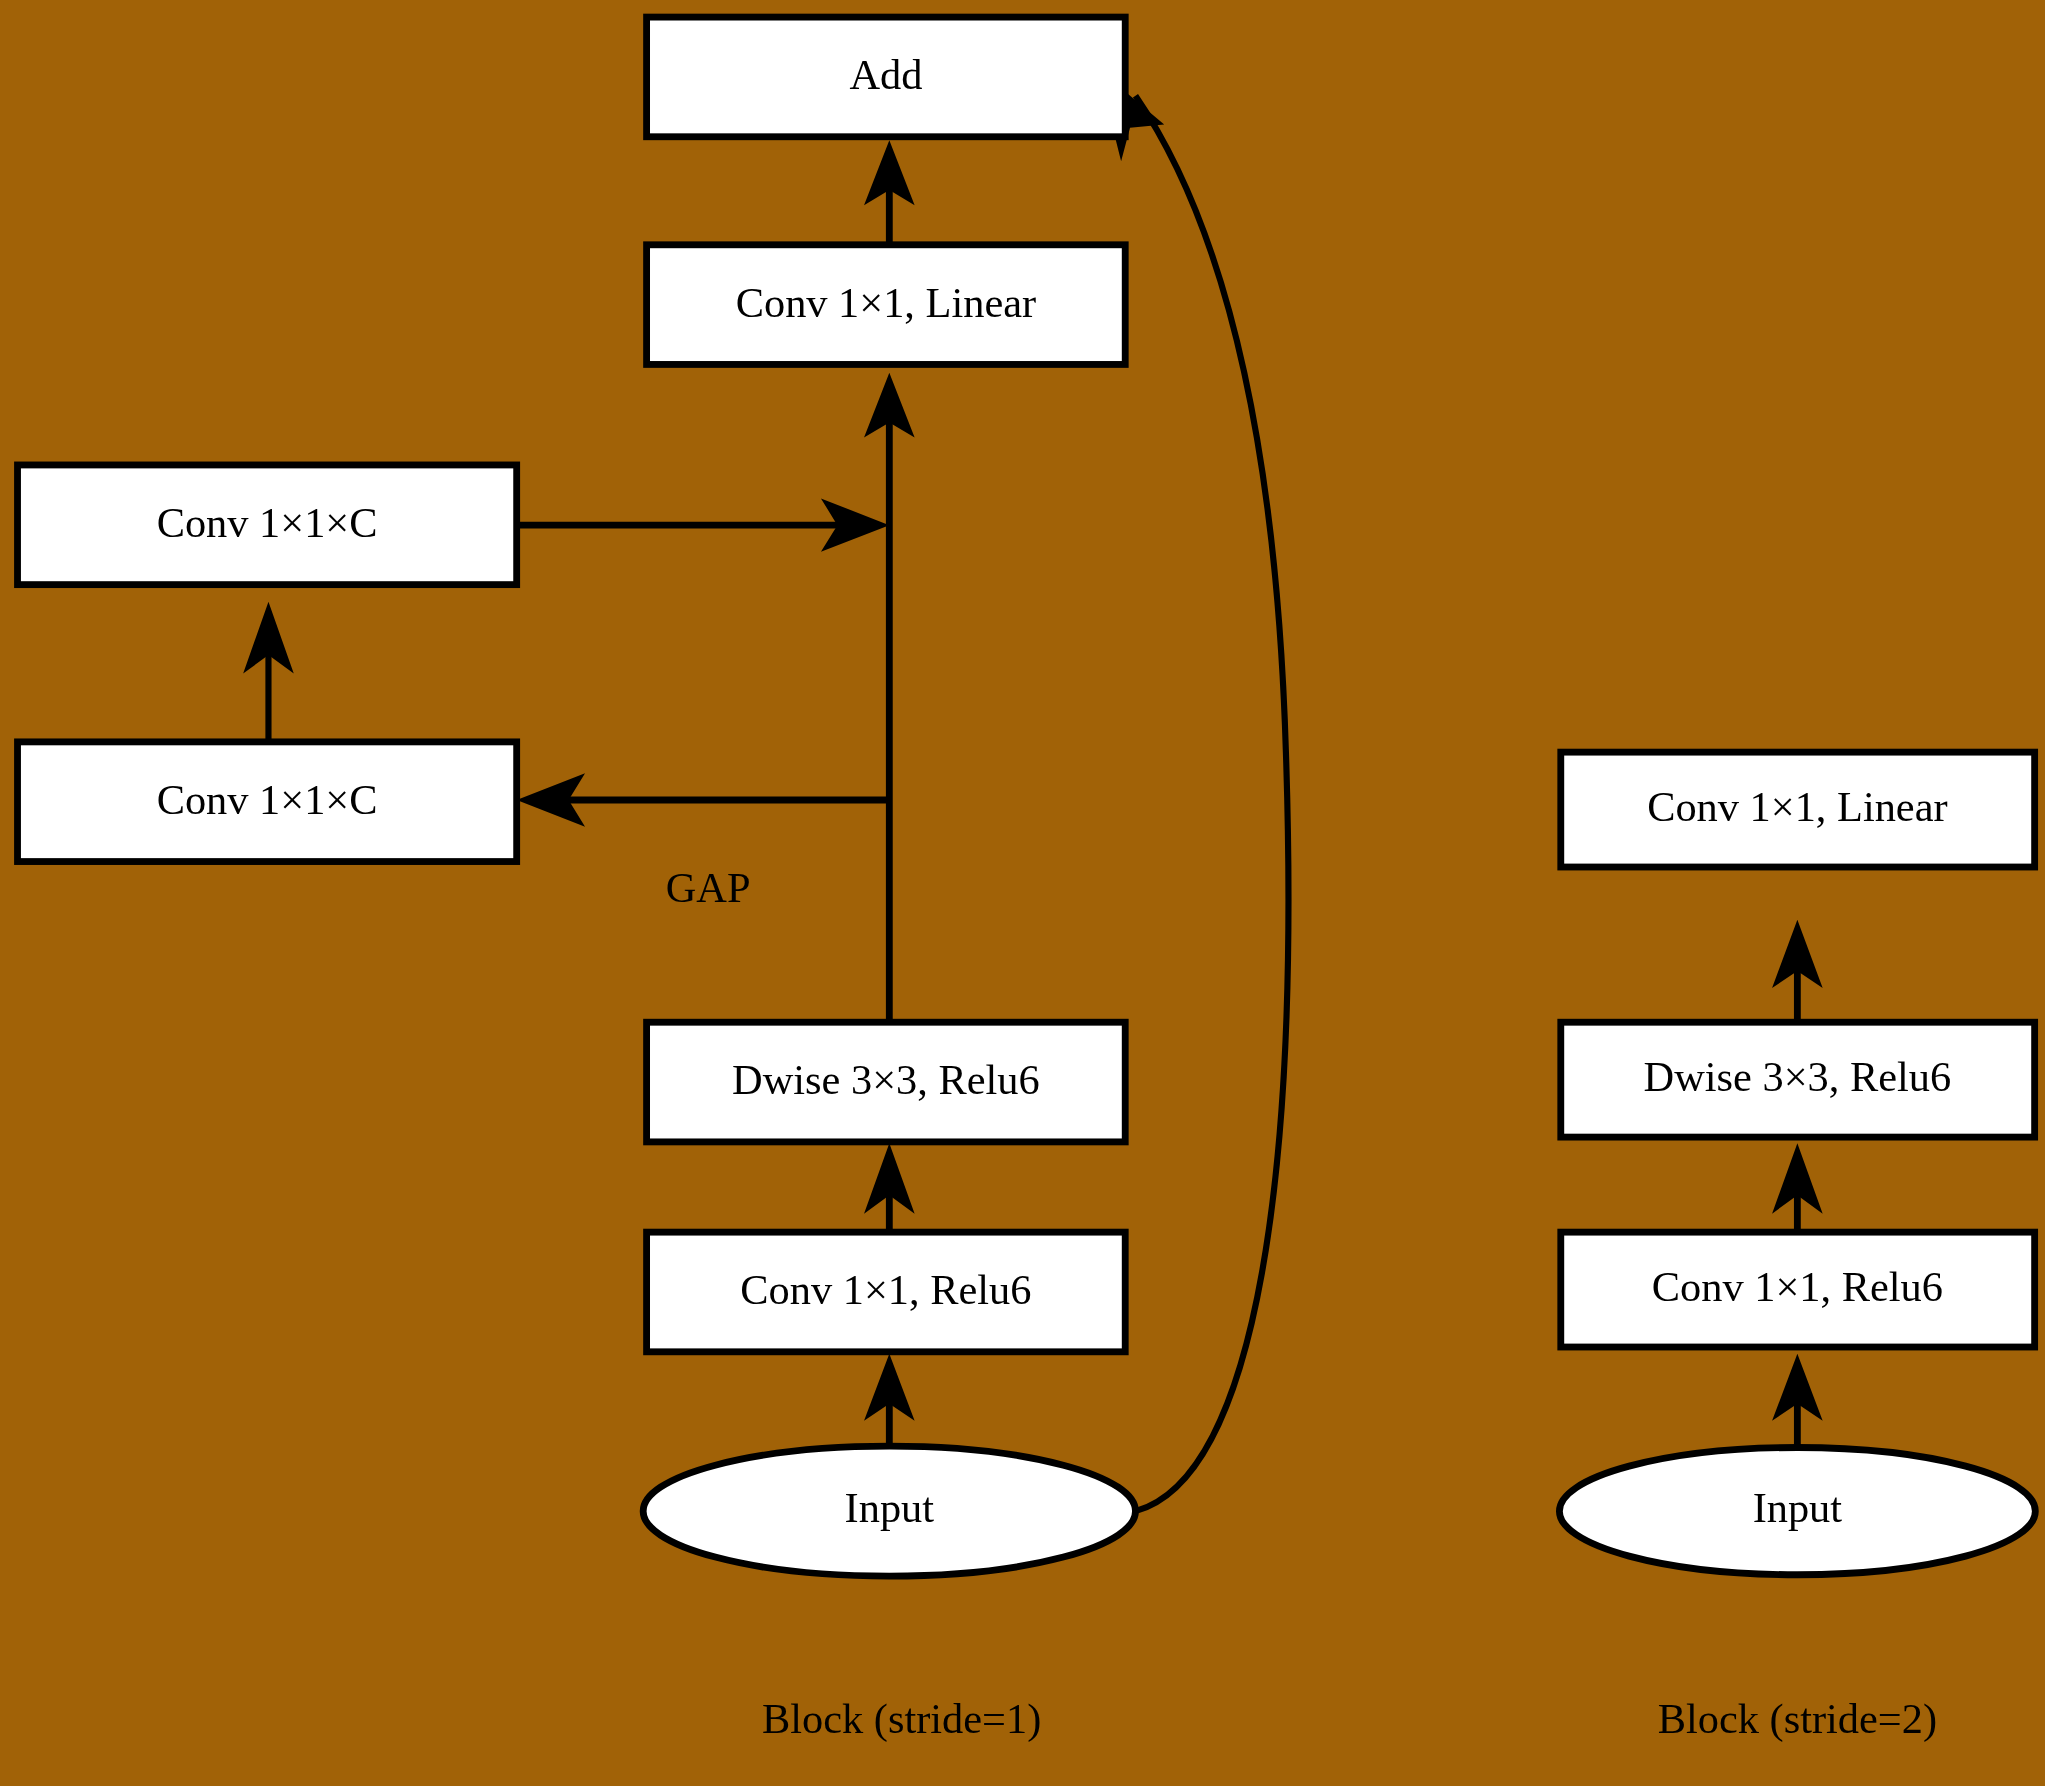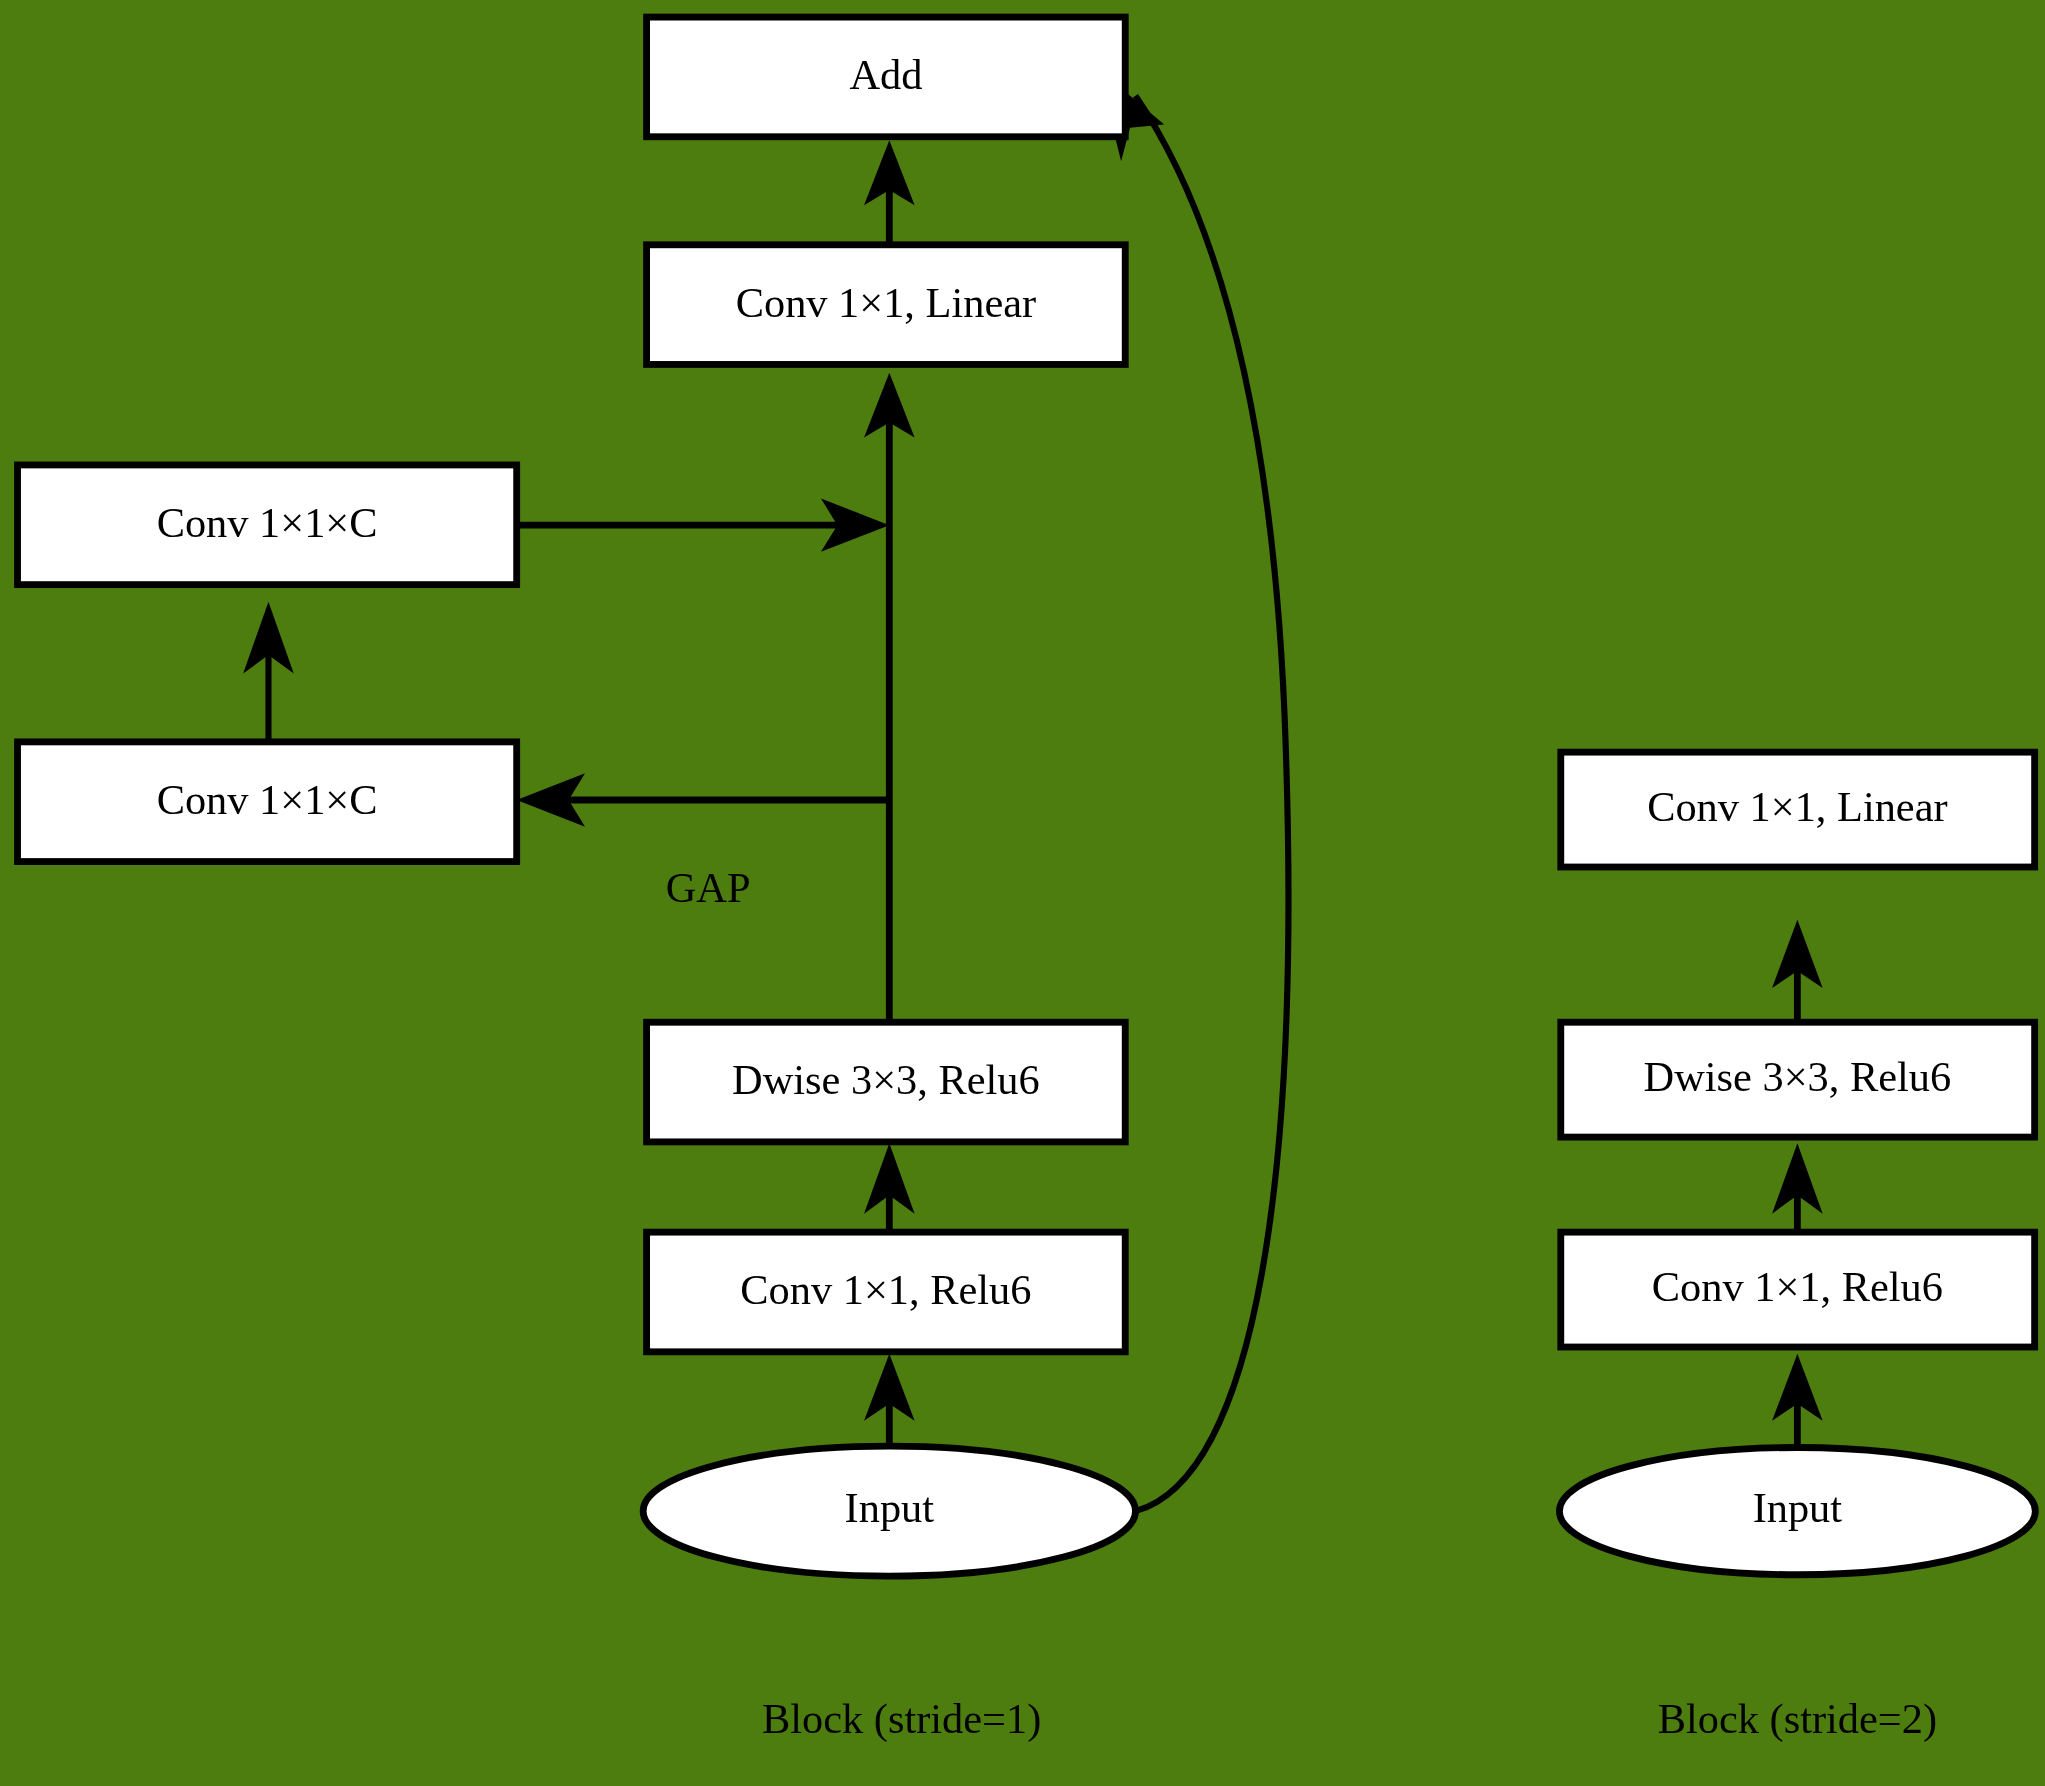--- a/index.html
+++ b/index.html
@@ -4,21 +4,21 @@
 <style>
   html, body {
     margin: 0;
     padding: 0;
     background: #ffffff;
   }
   #page {
     position: relative;
     width: 2046px;
     height: 1786px;
-    background: #4d7c0f;
+    background: #a16207;
     overflow: hidden;
     font-family: "Liberation Serif", "DejaVu Serif", serif;
   }
   svg.diagram {
     position: absolute;
     left: 0;
     top: 0;
     width: 2046px;
     height: 1786px;
     display: block;

